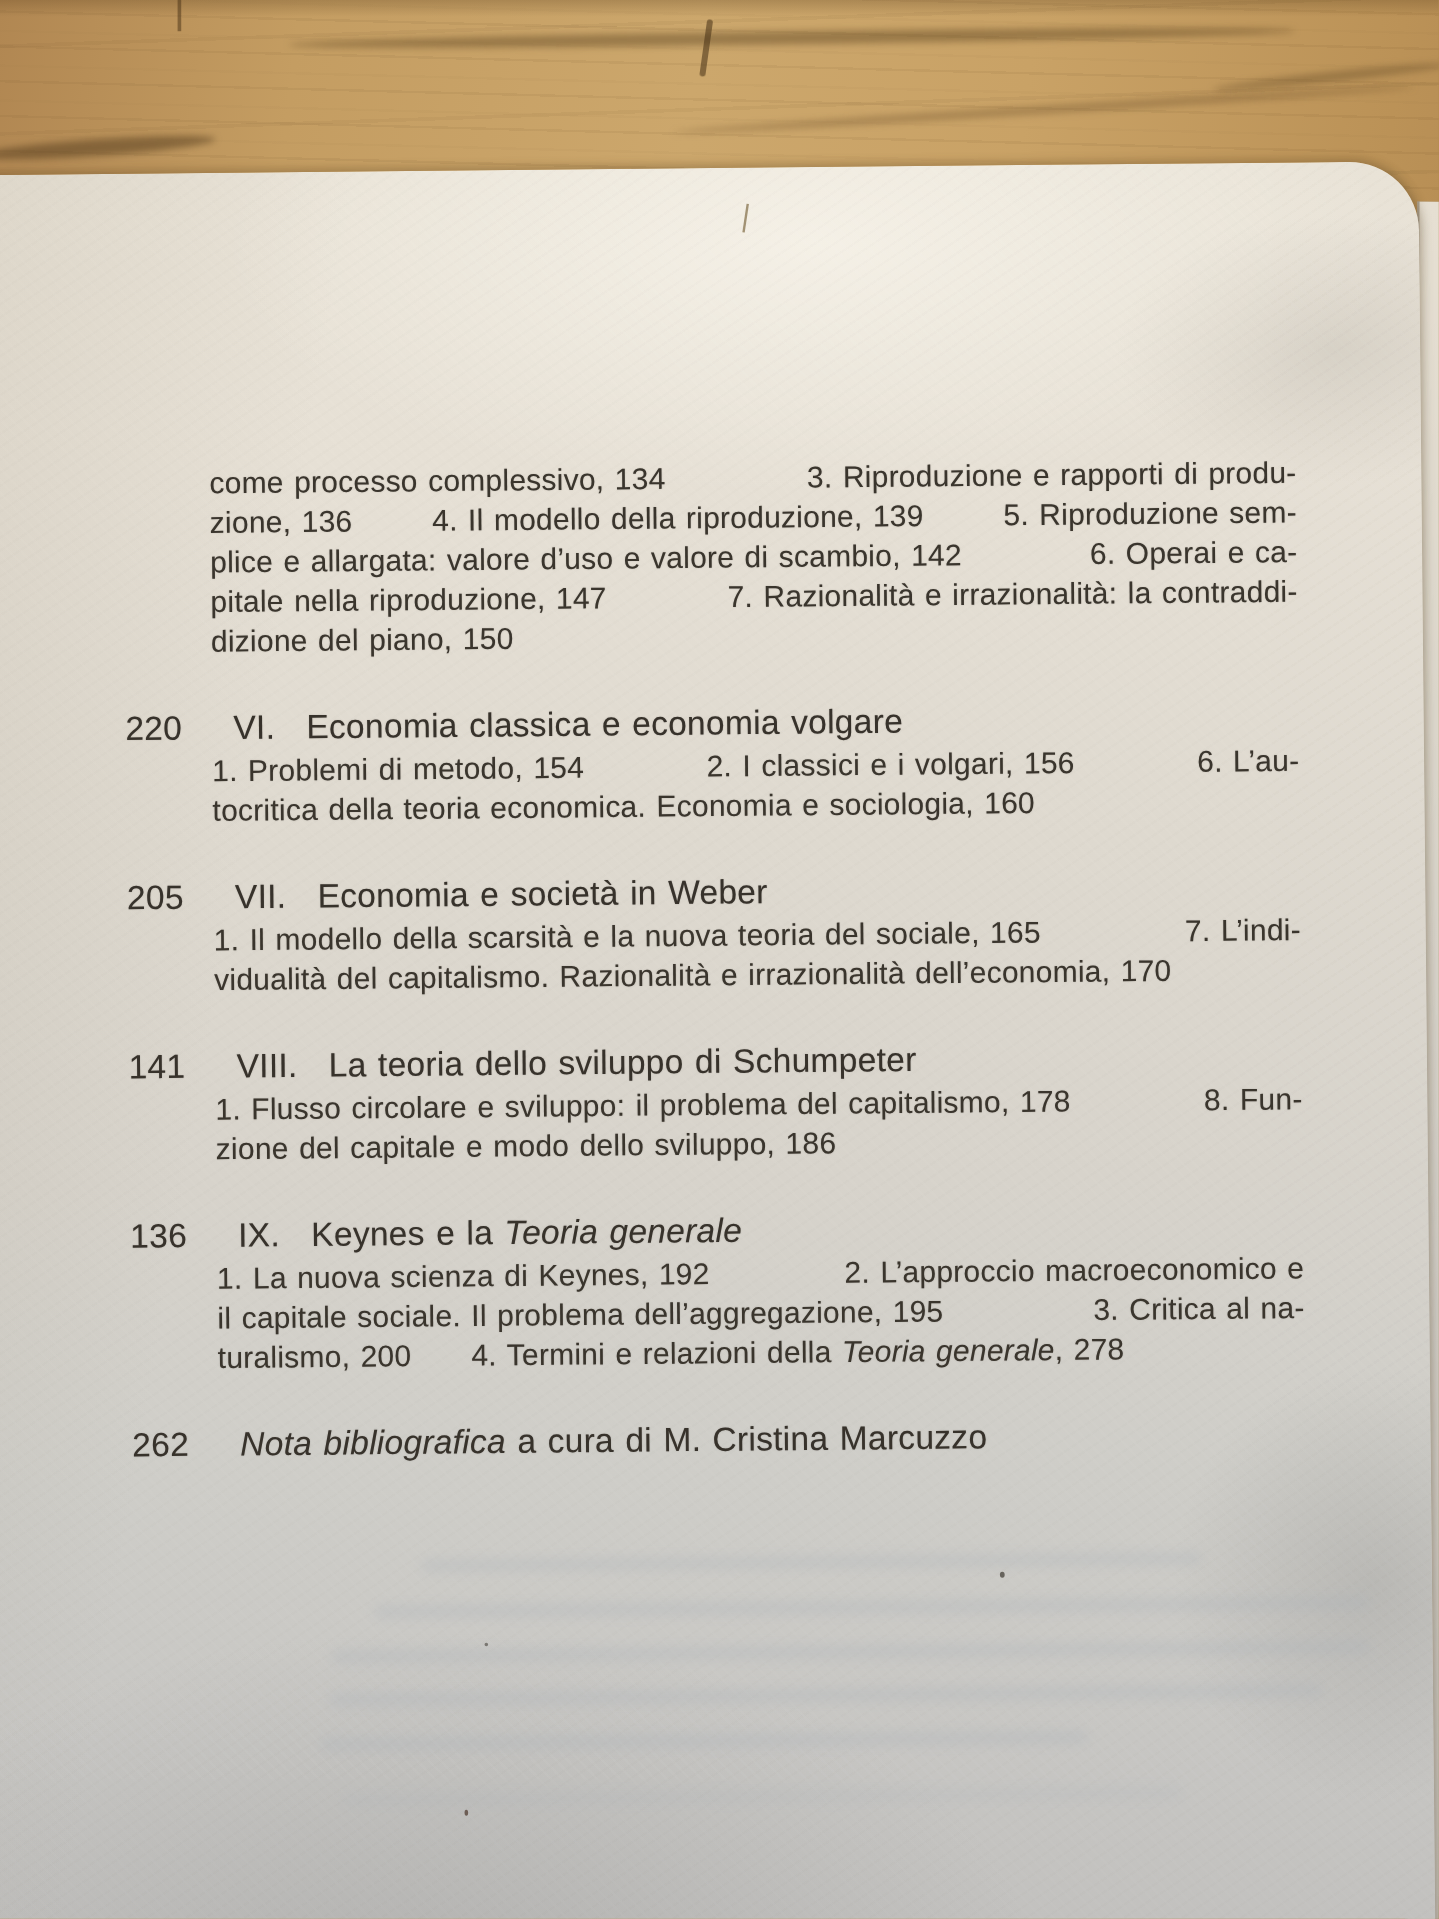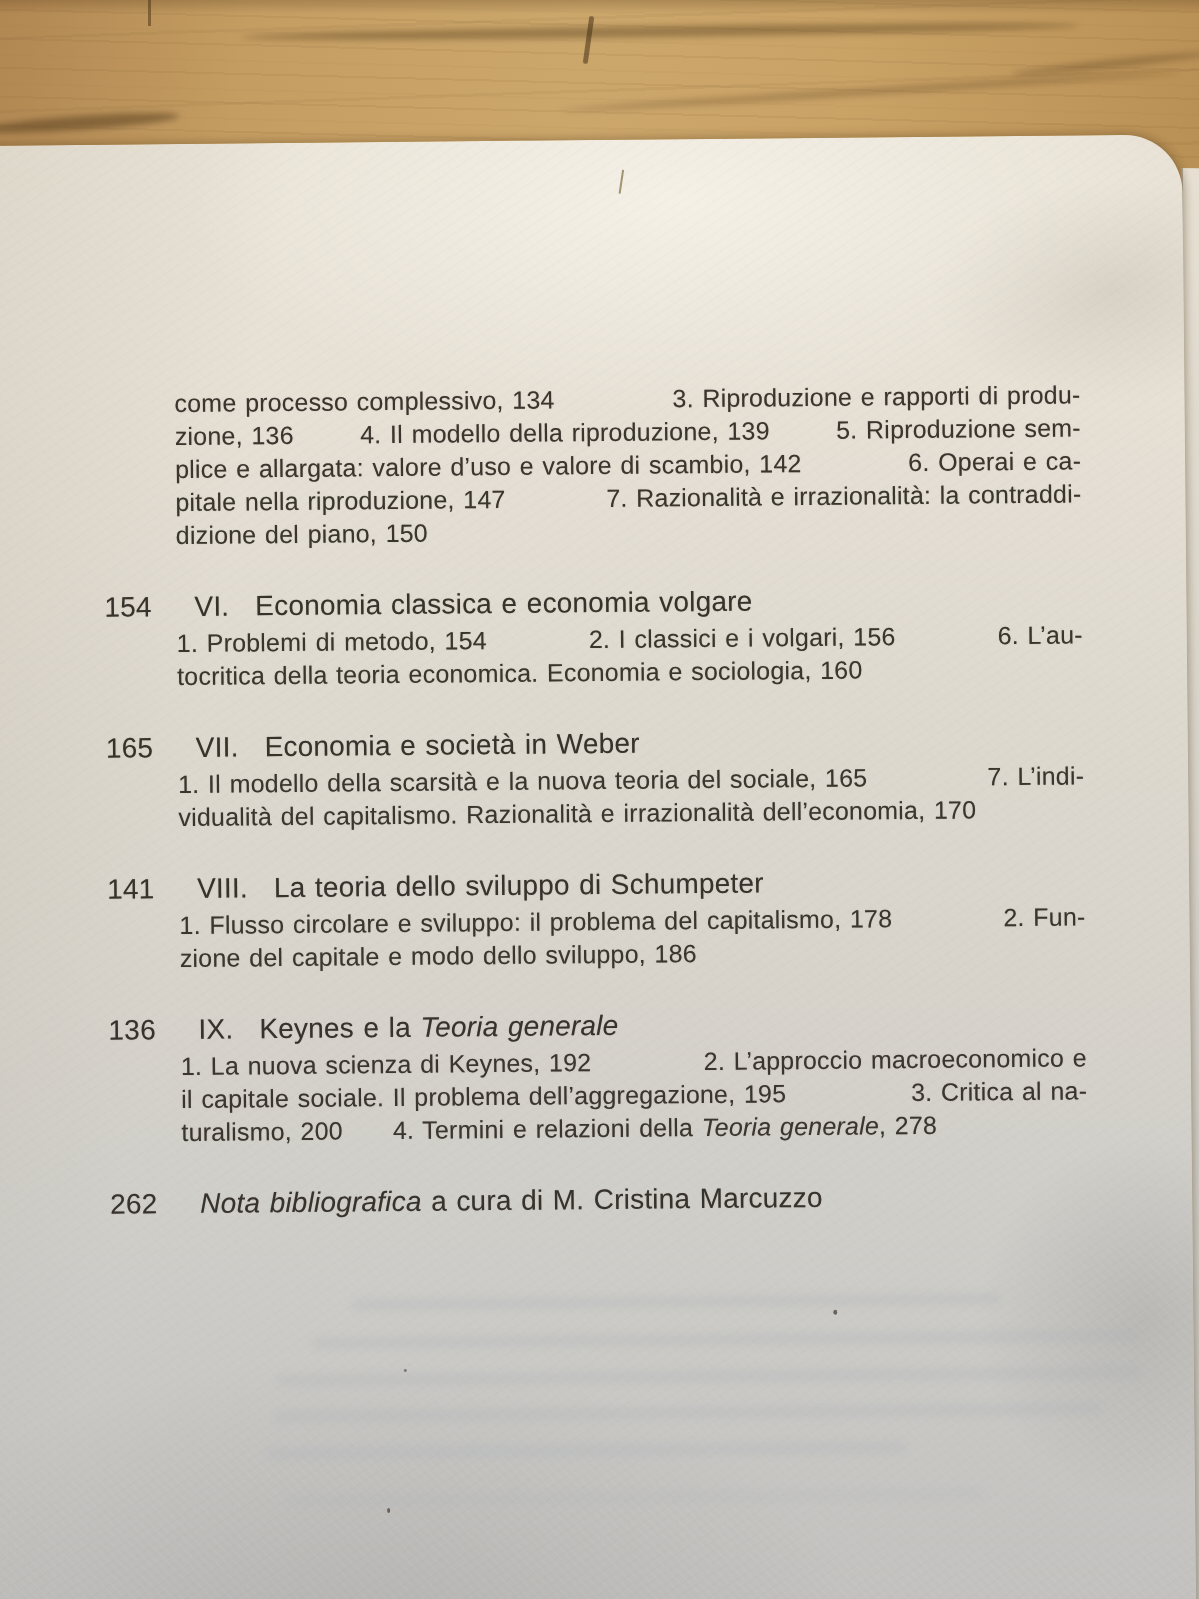--- a/index.html
+++ b/index.html
@@ -115,57 +115,57 @@
           </div>
           <div class="line just">
             <span>pitale nella riproduzione, 147</span>
             <span>7. Razionalità e irrazionalità: la contraddi-</span>
           </div>
           <div class="line"><span>dizione del piano, 150</span></div>
         </div>
       <div id="entries">
           <div class="entry">
             <div class="entry-head">
-              <span class="num">154</span>
+              <span class="num">220</span>
               <span class="roman">VI.</span>
               <span class="title"><span>Economia classica e economia volgare</span></span>
             </div>
             <div class="details">
               <div class="line just">
                 <span>1. Problemi di metodo, 154</span>
                 <span>2. I classici e i volgari, 156</span>
                 <span>6. L’au-</span>
               </div>
               <div class="line"><span>tocritica della teoria economica. Economia e sociologia, 160</span></div>
             </div>
           </div>
           <div class="entry">
             <div class="entry-head">
-              <span class="num">165</span>
+              <span class="num">205</span>
               <span class="roman">VII.</span>
               <span class="title"><span>Economia e società in Weber</span></span>
             </div>
             <div class="details">
               <div class="line just">
                 <span>1. Il modello della scarsità e la nuova teoria del sociale, 165</span>
                 <span>7. L’indi-</span>
               </div>
               <div class="line"><span>vidualità del capitalismo. Razionalità e irrazionalità dell’economia, 170</span></div>
             </div>
           </div>
           <div class="entry">
             <div class="entry-head">
               <span class="num">141</span>
               <span class="roman">VIII.</span>
               <span class="title"><span>La teoria dello sviluppo di Schumpeter</span></span>
             </div>
             <div class="details">
               <div class="line just">
                 <span>1. Flusso circolare e sviluppo: il problema del capitalismo, 178</span>
-                <span>2. Fun-</span>
+                <span>8. Fun-</span>
               </div>
               <div class="line"><span>zione del capitale e modo dello sviluppo, 186</span></div>
             </div>
           </div>
           <div class="entry">
             <div class="entry-head">
               <span class="num">136</span>
               <span class="roman">IX.</span>
               <span class="title"><span>Keynes e la </span><span class="it">Teoria generale</span></span>
             </div>

